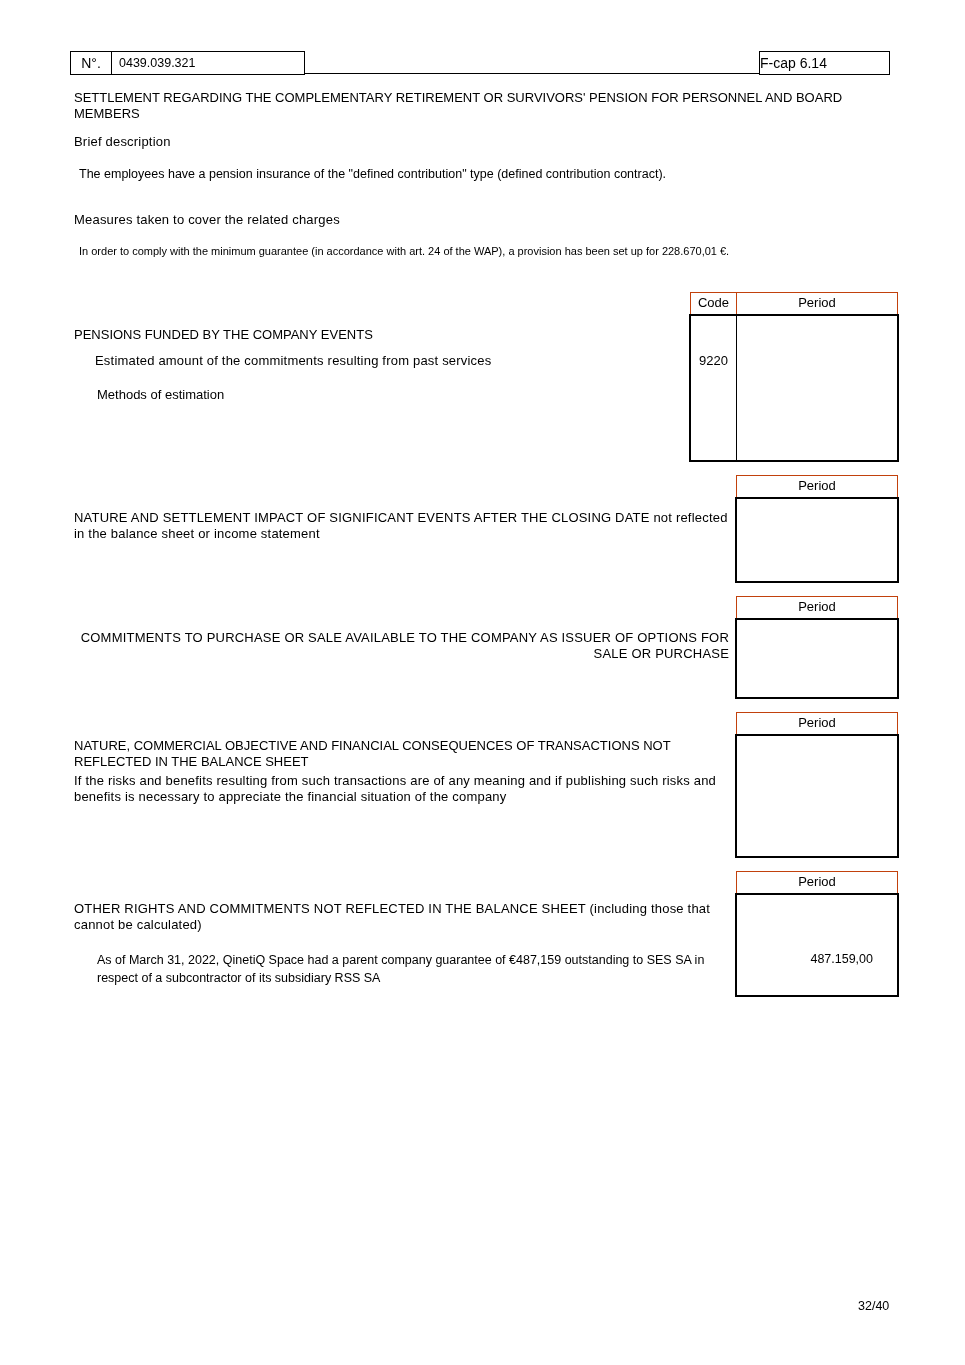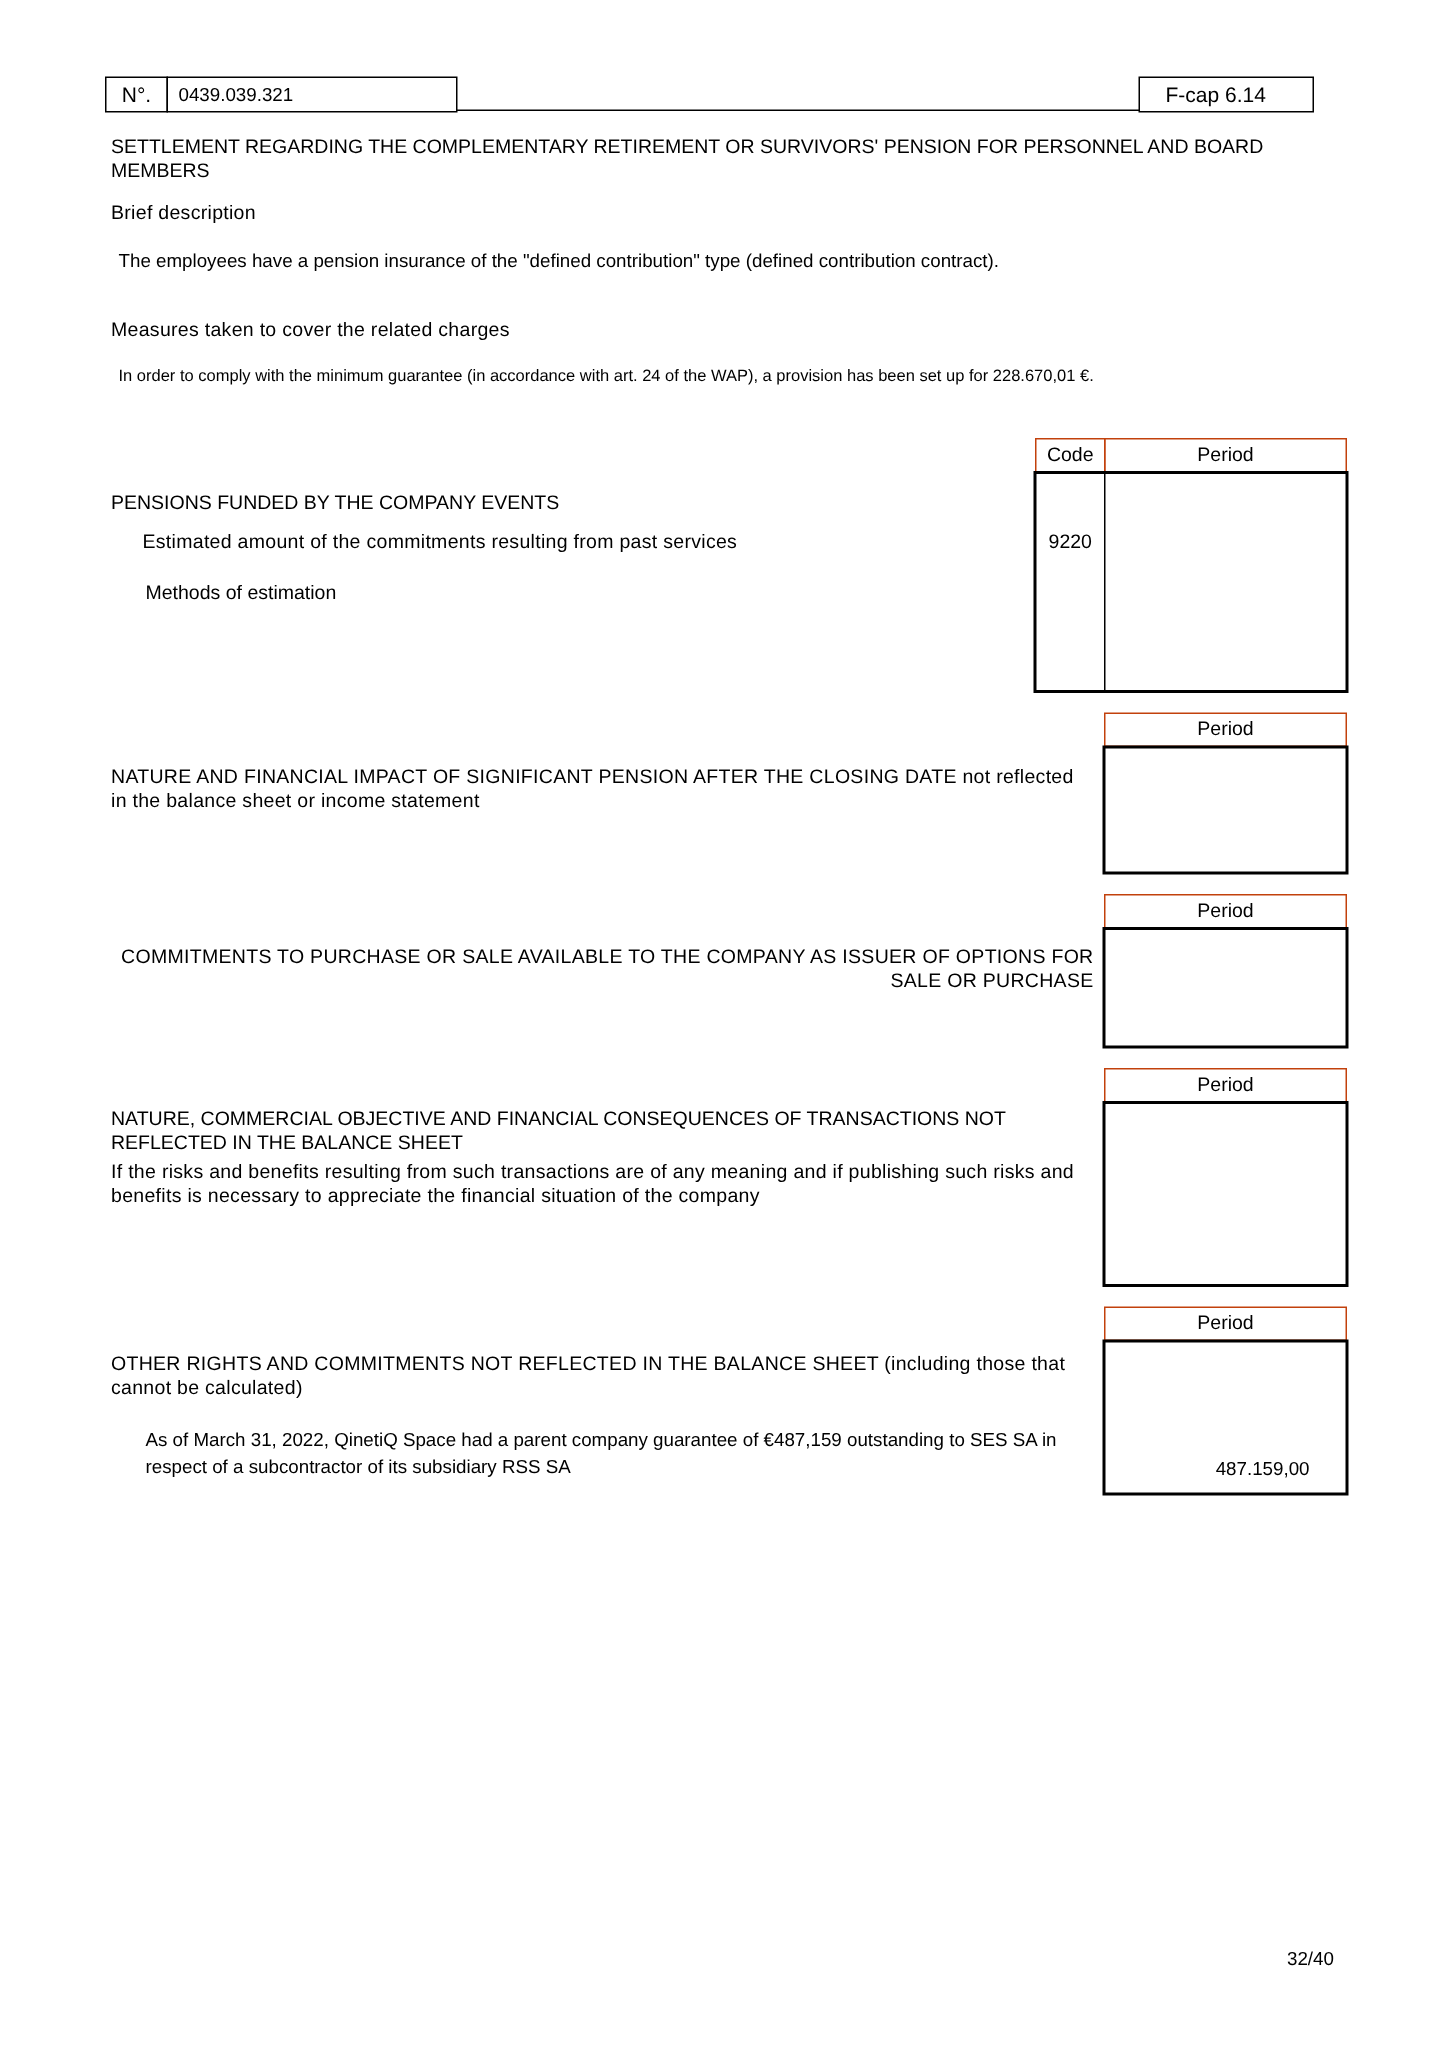--- a/index.html
+++ b/index.html
@@ -14,21 +14,21 @@
 </head>
 <body>
 
 <div class="hdr-cell" style="left:70px; top:51px; width:42px; text-align:center; font-size:14px;">
   <span>N°.</span>
 </div>
 <div class="hdr-cell" style="left:111px; top:51px; width:194px; padding-left:7px; font-size:12.5px;">
   <span>0439.039.321</span>
 </div>
 <div class="abs" style="left:304px; top:73px; width:456px; height:1px; background:#000;"></div>
-<div class="hdr-cell" style="left:759px; top:51px; width:117px; padding-left:17px; font-size:14px;">
+<div class="hdr-cell" style="left:759px; top:51px; width:131px; padding-left:0; font-size:14px;">
   <span>F-cap 6.14</span>
 </div>
 
 <div class="abs txt" style="left:74px; top:90px; width:800px;">SETTLEMENT REGARDING THE COMPLEMENTARY RETIREMENT OR SURVIVORS' PENSION FOR PERSONNEL AND BOARD MEMBERS</div>
 <div class="abs txt sp" style="left:74px; top:134px;">Brief description</div>
 <div class="abs txt" style="left:79px; top:166px; font-size:12.5px; width:700px;">The employees have a pension insurance of the "defined contribution" type (defined contribution contract).</div>
 <div class="abs txt sp" style="left:74px; top:212px;">Measures taken to cover the related charges</div>
 <div class="abs txt" style="left:79px; top:244px; font-size:11px; width:660px; line-height:15px;">In order to comply with the minimum guarantee (in accordance with art. 24 of the WAP), a provision has been set up for 228.670,01 €.</div>
 
 <div class="box-hdr" style="left:690px; top:292px; width:47px; height:23px;">Code</div>
@@ -39,34 +39,34 @@
 <div class="abs txt" style="left:74px; top:327px;">PENSIONS FUNDED BY THE COMPANY EVENTS</div>
 <div class="abs txt sp" style="left:74px; top:353px;margin-left:21px;">Estimated amount of the commitments resulting from past services</div>
 <div class="abs txt" style="left:691px; top:353px; width:45px; text-align:center;">9220</div>
 <div class="abs txt" style="left:740px; top:353px; width:135px; text-align:right;"></div>
 <div class="abs txt" style="left:97px; top:387px;">Methods of estimation</div>
 
 <div class="box-hdr" style="left:736px; top:475px; width:162px; height:23px;">Period</div>
 <div class="box-body" style="left:735px; top:497px; width:164px; height:86px;">
   <div class="abs txt" style="right:22px; top:30px;"></div>
 </div>
-<div class="abs txt sp" style="left:74px; top:510px; width:655px;">NATURE AND FINANCIAL IMPACT OF SIGNIFICANT PENSION AFTER THE CLOSING DATE not reflected in the balance sheet or income statement</div>
+<div class="abs txt sp" style="left:74px; top:510px; width:655px;">NATURE AND SETTLEMENT IMPACT OF SIGNIFICANT EVENTS AFTER THE CLOSING DATE not reflected in the balance sheet or income statement</div>
 
 <div class="box-hdr" style="left:736px; top:596px; width:162px; height:23px;">Period</div>
 <div class="box-body" style="left:735px; top:618px; width:164px; height:81px;">
   <div class="abs txt" style="right:22px; top:30px;"></div>
 </div>
 <div class="abs txt sp" style="left:74px; top:630px; width:655px;text-align:right;">COMMITMENTS TO PURCHASE OR SALE AVAILABLE TO THE COMPANY AS ISSUER OF OPTIONS FOR SALE OR PURCHASE</div>
 
 <div class="box-hdr" style="left:736px; top:712px; width:162px; height:23px;">Period</div>
 <div class="box-body" style="left:735px; top:734px; width:164px; height:124px;">
   <div class="abs txt" style="right:22px; top:40px;"></div>
 </div>
 <div class="abs txt" style="left:74px; top:738px; width:640px;">NATURE, COMMERCIAL OBJECTIVE AND FINANCIAL CONSEQUENCES OF TRANSACTIONS NOT REFLECTED IN THE BALANCE SHEET</div>
 <div class="abs txt sp" style="left:74px; top:773px; width:655px;">If the risks and benefits resulting from such transactions are of any meaning and if publishing such risks and benefits is necessary to appreciate the financial situation of the company</div>
 
 <div class="box-hdr" style="left:736px; top:871px; width:162px; height:23px;">Period</div>
 <div class="box-body" style="left:735px; top:893px; width:164px; height:104px;"></div>
 <div class="abs txt sp" style="left:74px; top:901px; width:655px;">OTHER RIGHTS AND COMMITMENTS NOT REFLECTED IN THE BALANCE SHEET (including those that cannot be calculated)</div>
 <div class="abs txt" style="left:97px; top:951px; width:610px; font-size:12.5px; line-height:18px;">As of March 31, 2022, QinetiQ Space had a parent company guarantee of €487,159 outstanding to SES SA in respect of a subcontractor of its subsidiary RSS SA</div>
-<div class="abs txt" style="left:740px; top:951px; width:133px; text-align:right; font-size:12.5px;margin-top:20px;">487.159,00</div>
+<div class="abs txt" style="left:740px; top:951px; width:133px; text-align:right; font-size:12.5px;">487.159,00</div>
 
 <div class="abs txt" style="left:858px; top:1298px; font-size:12.5px;">32/40</div>
 
 </body></html>

